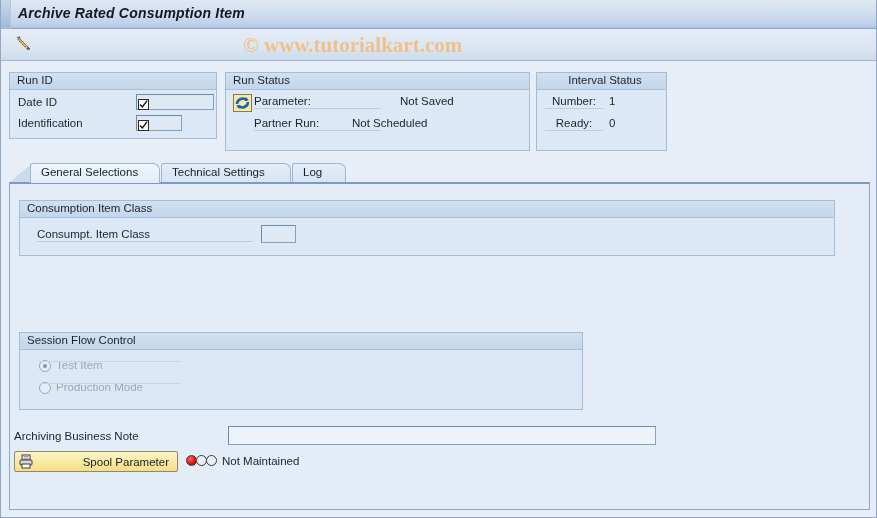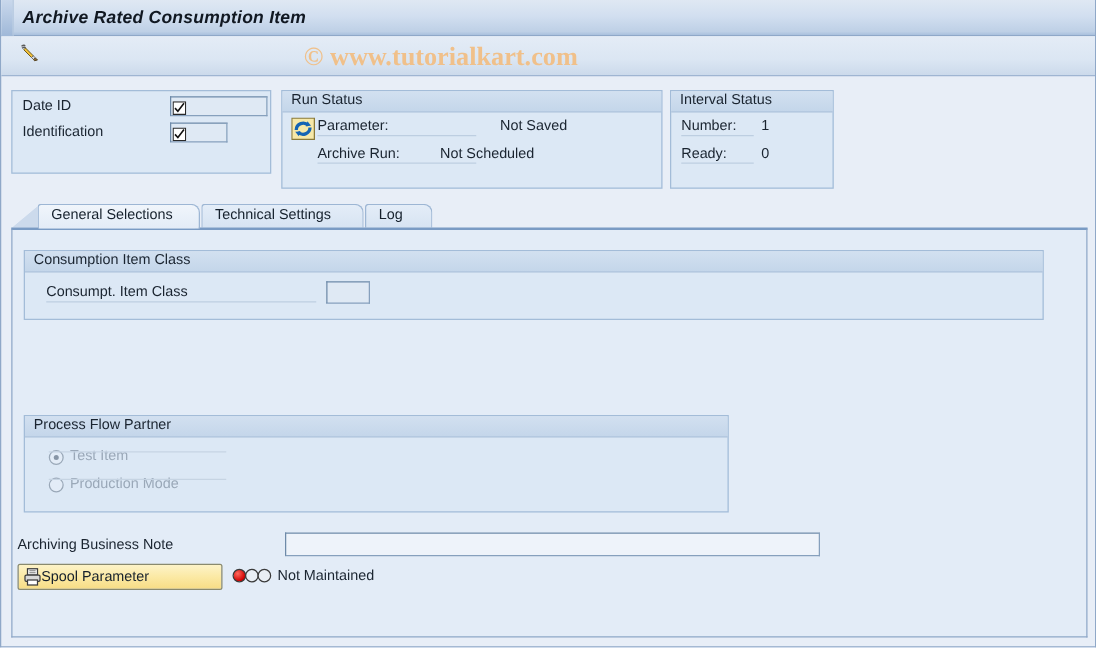--- a/index.html
+++ b/index.html
@@ -221,20 +221,21 @@
           <path d="M13.6 12.6 L15.3 14.3 L13.9 15.7 L12.2 14.0 Z" fill="#dcdcdc" stroke="#6b6b6b" stroke-width=".8"></path>
           <path d="M15.3 14.3 L17.0 16.0 L14.6 16.6 L13.9 15.7 Z" fill="#8d6a2f" stroke="#4d3a18" stroke-width=".7"></path>
         </svg>
       </span>
     </div>
   </div>
 
   <div class="watermark">© www.tutorialkart.com</div>
 
   <div class="group" style="left:8px; top:72px; width:208px; height:67px;">
+    <div class="group-head">Run ID</div>
     <div class="group-body" style="height:49px;">
       <div class="lbl nounder" style="left:8px; top:6px;">Date ID</div>
       <div class="inp-wrap" style="left:126px; top:4px; width:78px; height:16px;">
         <input class="inp haschk" style="left: 0px; top: 0px; width: 78px; height: 16px;" value="">
         <span class="chk">
           <svg width="11" height="11" viewBox="0 0 11 11">
             <rect x="0.5" y="0.5" width="10" height="10" fill="#ffffff" stroke="#2a2a2a" stroke-width="1"></rect>
             <path d="M2 5.5 L4.3 8 L9.2 1.6" stroke="#111" stroke-width="1.3" fill="none"></path>
           </svg>
         </span>
@@ -263,26 +264,26 @@
             <path d="M4 10 a5.5 5.5 0 0 1 9.6-3.6" stroke="#1464b4" stroke-width="2.6" fill="none"></path>
             <path d="M15 8 a5.5 5.5 0 0 1 -9.6 3.6" stroke="#1464b4" stroke-width="2.6" fill="none"></path>
             <path d="M13.0 3.0 L15.8 6.6 L11.6 6.9 Z" fill="#1464b4"></path>
             <path d="M6.0 15.0 L3.2 11.4 L7.4 11.1 Z" fill="#1464b4"></path>
           </svg>
         </span>
       </div>
       <div class="lbl" style="left:28px; top:5px; width:127px;">Parameter:</div>
       <div class="val" style="left:126px; top:5px;margin-left:48px;">Not Saved</div>
 
-      <div class="lbl" style="left:28px; top:27px; width:127px;">Archive Run:</div>
+      <div class="lbl" style="left:28px; top:27px; width:127px;">Partner Run:</div>
       <div class="val" style="left:126px; top:27px;">Not Scheduled</div>
     </div>
   </div>
 
-  <div class="group" style="left:535px; top:72px; width:131px; height:79px;">
+  <div class="group" style="left:535px; top:72px; width:131px; height:79px;text-align:center;">
     <div class="group-head">Interval Status</div>
     <div class="group-body" style="height:48px;">
       <div class="lbl" style="left:8px; top:5px; width:58px;">Number:</div>
       <div class="val" style="left:72px; top:5px;">1</div>
 
       <div class="lbl" style="left:8px; top:27px; width:58px;">Ready:</div>
       <div class="val" style="left:72px; top:27px;">0</div>
     </div>
   </div>
 
@@ -304,21 +305,21 @@
     <div class="group" style="left:9px; top:16px; width:816px; height:56px;">
       <div class="group-head">Consumption Item Class</div>
       <div class="group-body" style="height:38px;">
         <div class="lbl" style="left:17px; top:10px; width:216px;">Consumpt. Item Class</div>
         <input class="inp" style="left: 241px; top: 7px; width: 35px; height: 18px;" value="">
       </div>
     </div>
 
 
     <div class="group" style="left:9px; top:148px; width:564px; height:78px;">
-      <div class="group-head">Process Flow Partner</div>
+      <div class="group-head">Session Flow Control</div>
       <div class="group-body" style="height:60px;">
         <div class="radio-row" style="left:19px; top:9px;">
           <span class="radio on"></span>
           <span class="rtext">Test Item</span>
           <span class="radio-underline" style="width:142px;"></span>
         </div>
         <div class="radio-row" style="left:19px; top:31px;">
           <span class="radio"></span>
           <span class="rtext">Production Mode</span>
           <span class="radio-underline" style="width:142px;"></span>
@@ -332,21 +333,21 @@
     <div class="btn-yellow" style="left:4px; top:267px; width:164px; height:21px;">
       <span style="margin-left:4px; display:flex; align-items:center;">
         <svg width="14" height="15" viewBox="0 0 14 15">
           <rect x="3" y="1" width="8" height="5" fill="#fbfbfb" stroke="#3c3c3c" stroke-width="1"></rect>
           <rect x="1" y="6" width="12" height="5" rx="1" fill="#d9d9d9" stroke="#3c3c3c" stroke-width="1"></rect>
           <rect x="3" y="10" width="8" height="4" fill="#ffffff" stroke="#3c3c3c" stroke-width="1"></rect>
           <line x1="4.5" y1="2.6" x2="9.5" y2="2.6" stroke="#7a7a7a" stroke-width=".8"></line>
           <line x1="4.5" y1="4.2" x2="9.5" y2="4.2" stroke="#7a7a7a" stroke-width=".8"></line>
         </svg>
       </span>
-      <span style="flex:1; text-align:left; padding-right:8px;">Spool Parameter</span>
+      <span style="flex:1; text-align:right; padding-right:8px;">Spool Parameter</span>
     </div>
 
     <div class="tl" style="left:176px; top:271px;">
       <span class="dot red"></span>
       <span class="dot off"></span>
       <span class="dot off"></span>
     </div>
     <div class="val" style="left:212px; top:271px;">Not Maintained</div>
 
   </div>

